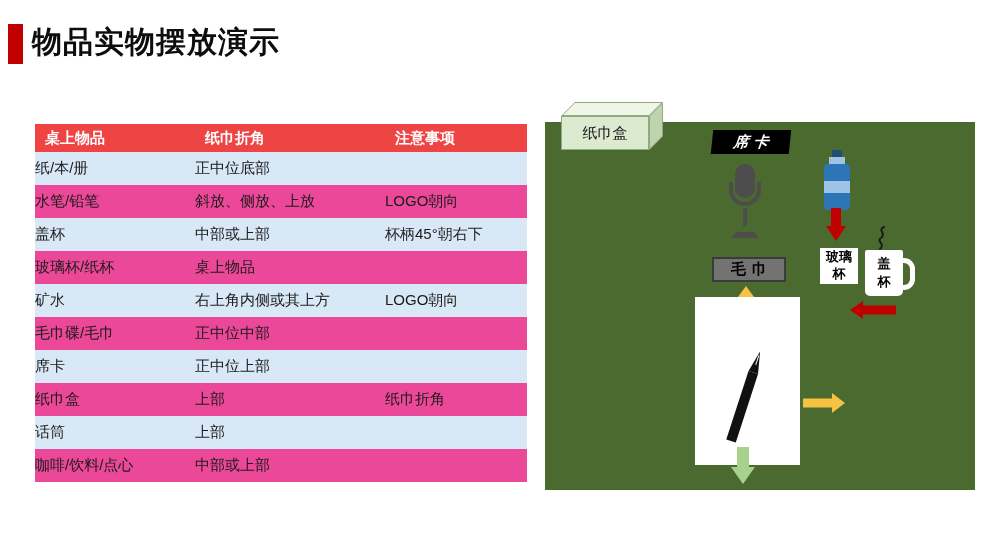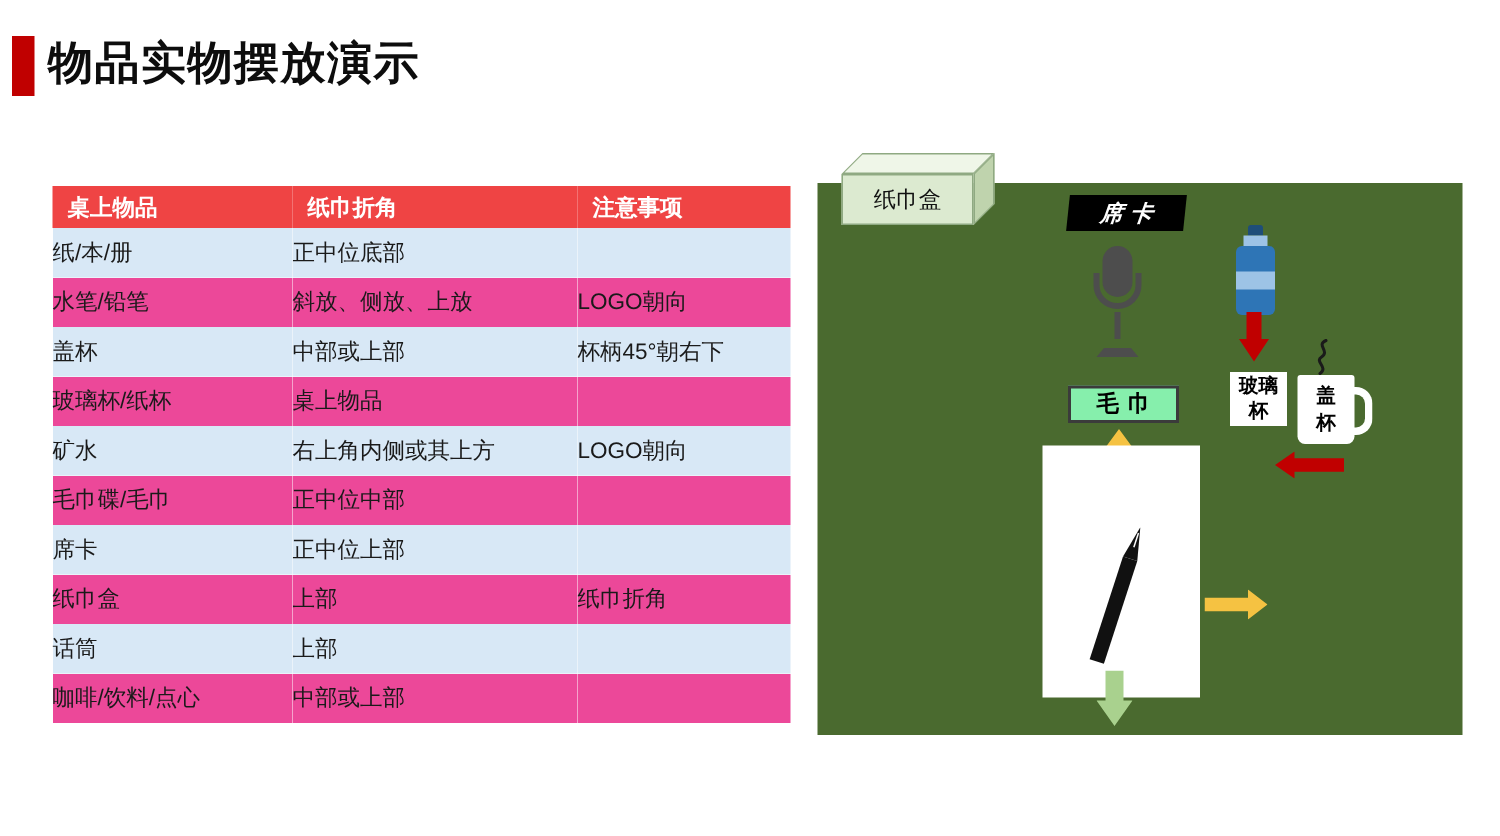--- a/index.html
+++ b/index.html
@@ -43,21 +43,21 @@
     display:flex; align-items:center; justify-content:center; transform:skewX(-6deg); padding-left:5px; box-sizing:border-box;}
 
   .mic { position:absolute; left:180px; top:62px; }
 
   .bottle { position:absolute; left:277px; top:50px; width:30px; height:60px; }
   .bottle .cap { width:10px; height:7px; background:#1F4E79; margin:0 auto; border-radius:2px 2px 0 0; }
   .bottle .neck { width:16px; height:7px; background:#9DC3E6; margin:0 auto; }
   .bottle .body { width:26px; height:46px; background:#2E75B6; margin:0 auto; border-radius:4px; position:relative; overflow:hidden; }
   .bottle .label { position:absolute; left:0; top:17px; width:100%; height:12px; background:#9DC3E6; }
 
-  .towel { position:absolute; left:167px; top:157px; width:74px; height:25px; background:#86efac;
+  .towel { position:absolute; left:167px; top:157px; width:74px; height:25px; background:#737373;
     border:2px solid #3b3b3b; box-sizing:border-box; display:flex; align-items:center; justify-content:center;
     font-weight:bold; font-size:15px; letter-spacing:6px; padding-left:6px; color:#000; }
 
   .glass { position:absolute; left:275px; top:148px; width:38px; height:36px; background:#ffffff;
     display:flex; align-items:center; justify-content:center; }
   .glass .glass-text { font-size:13px; font-weight:bold; width:28px; line-height:1.3; text-align:center; color:#000; }
 
   .mug { position:absolute; left:320px; top:150px; width:38px; height:46px; background:#ffffff;
     border-radius:2px 2px 5px 5px; display:flex; align-items:center; justify-content:center; }
   .mug .mug-text { font-size:13px; font-weight:bold; width:14px; line-height:1.35; text-align:center; color:#000; }

